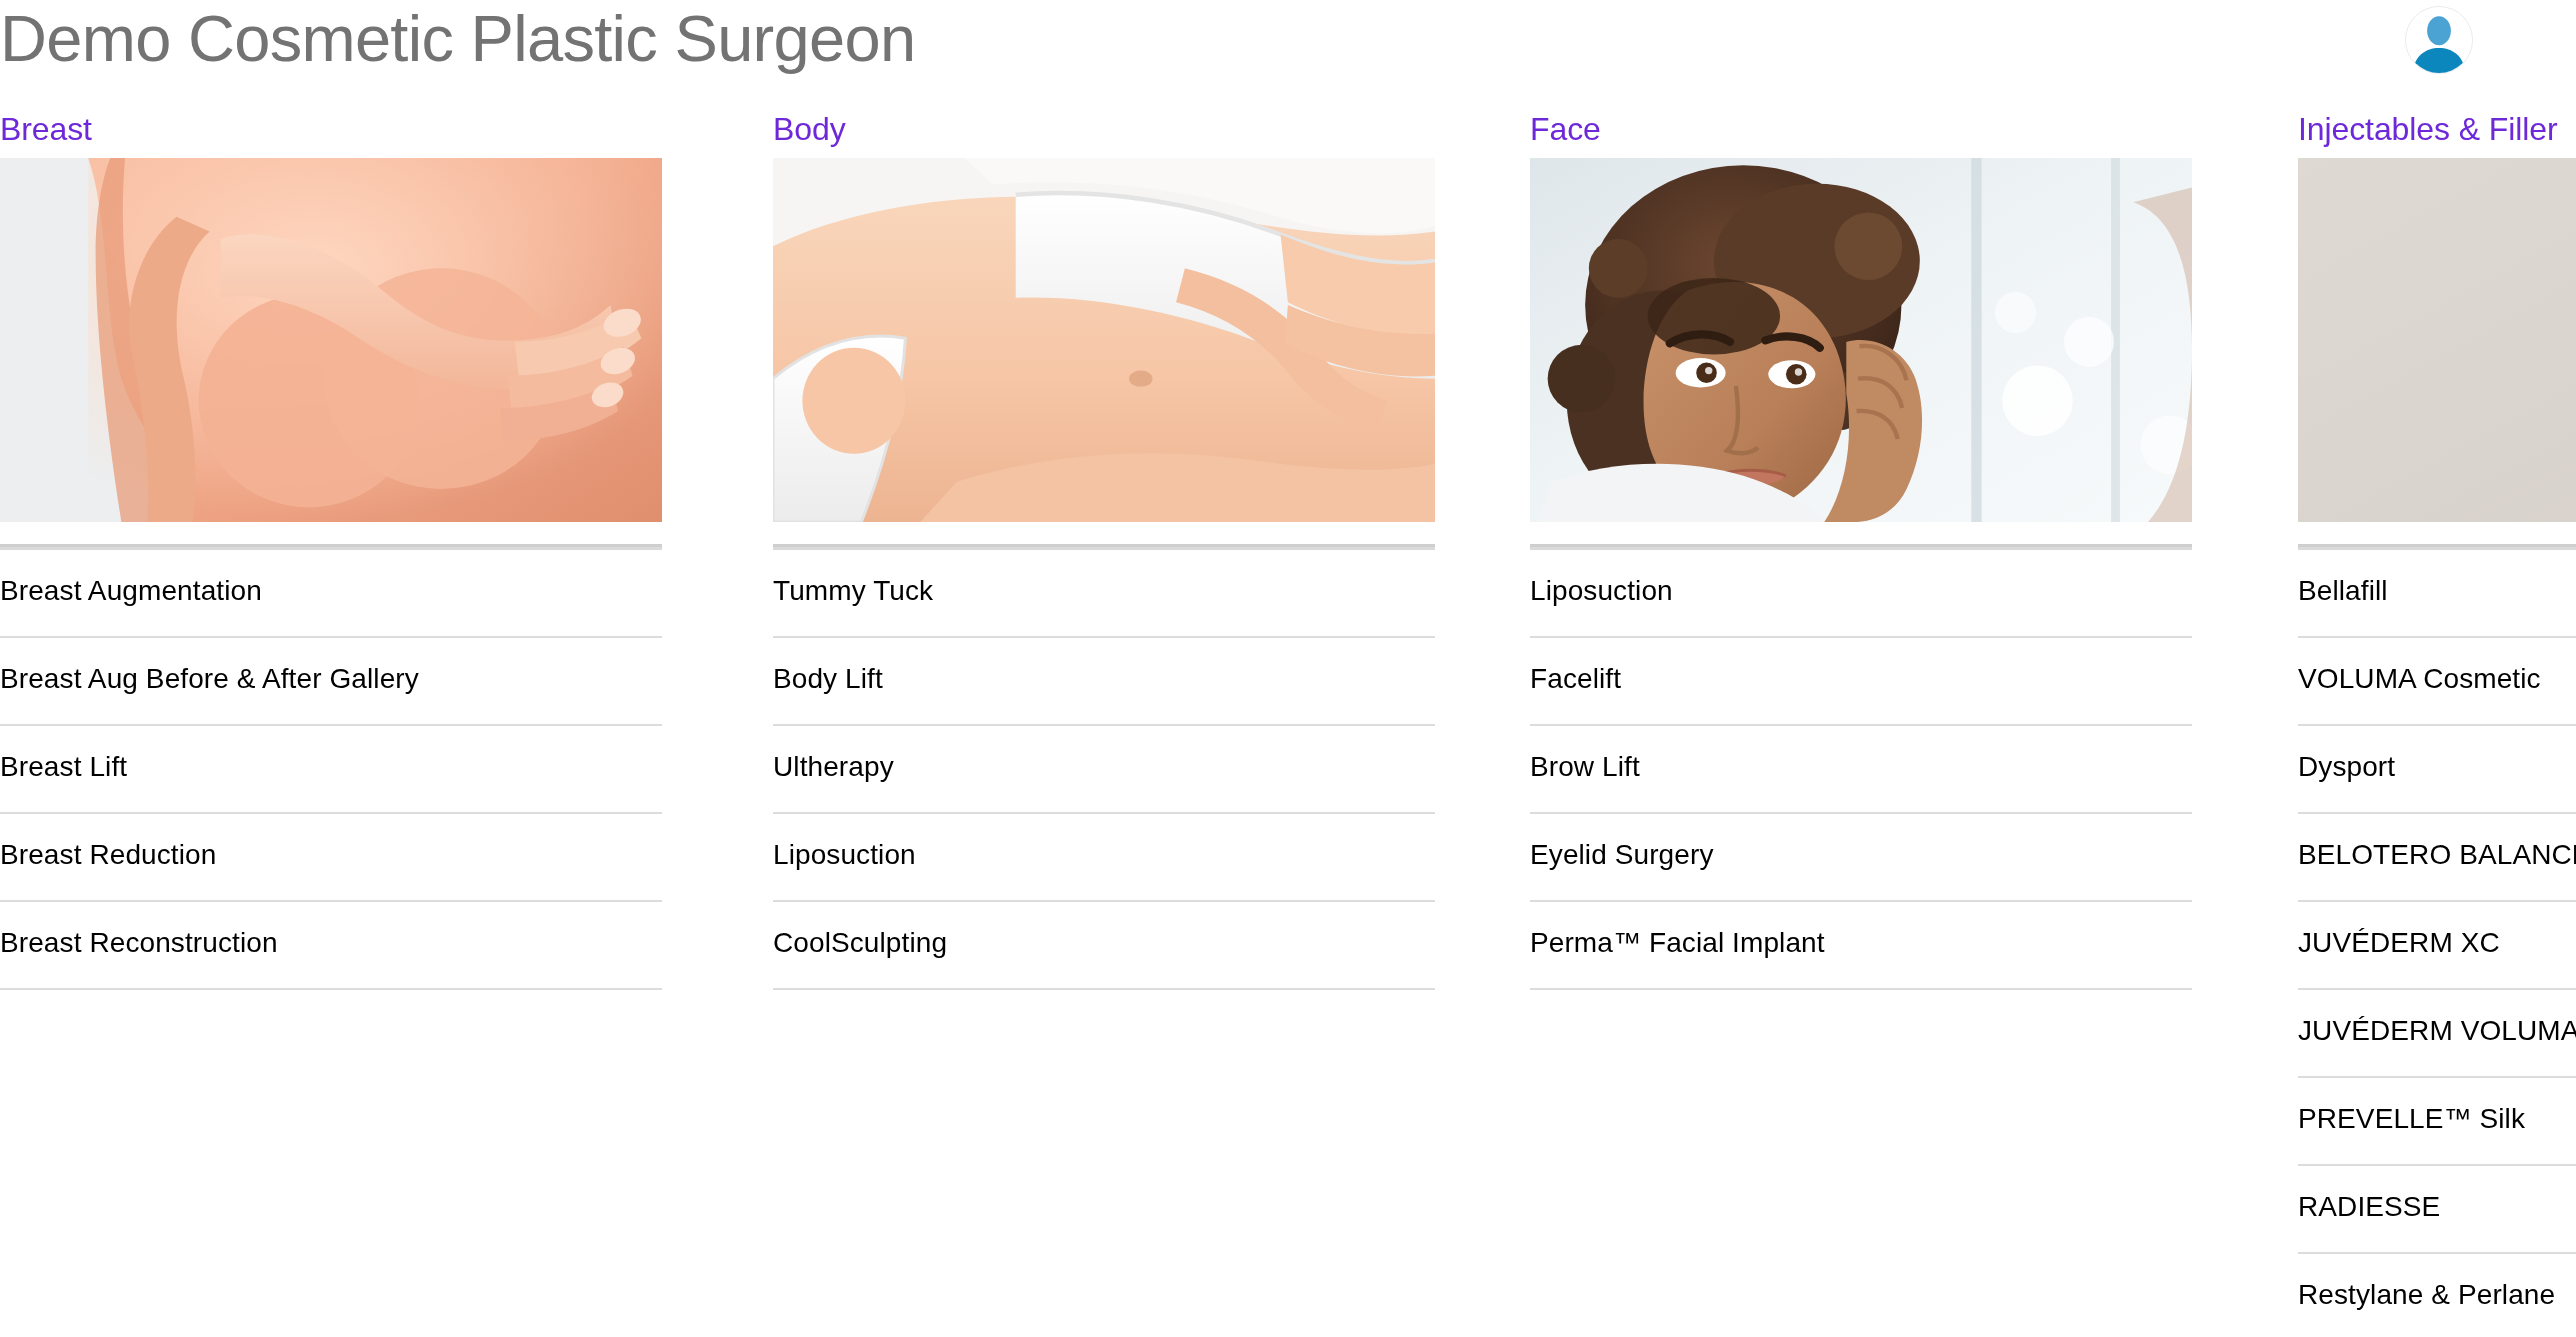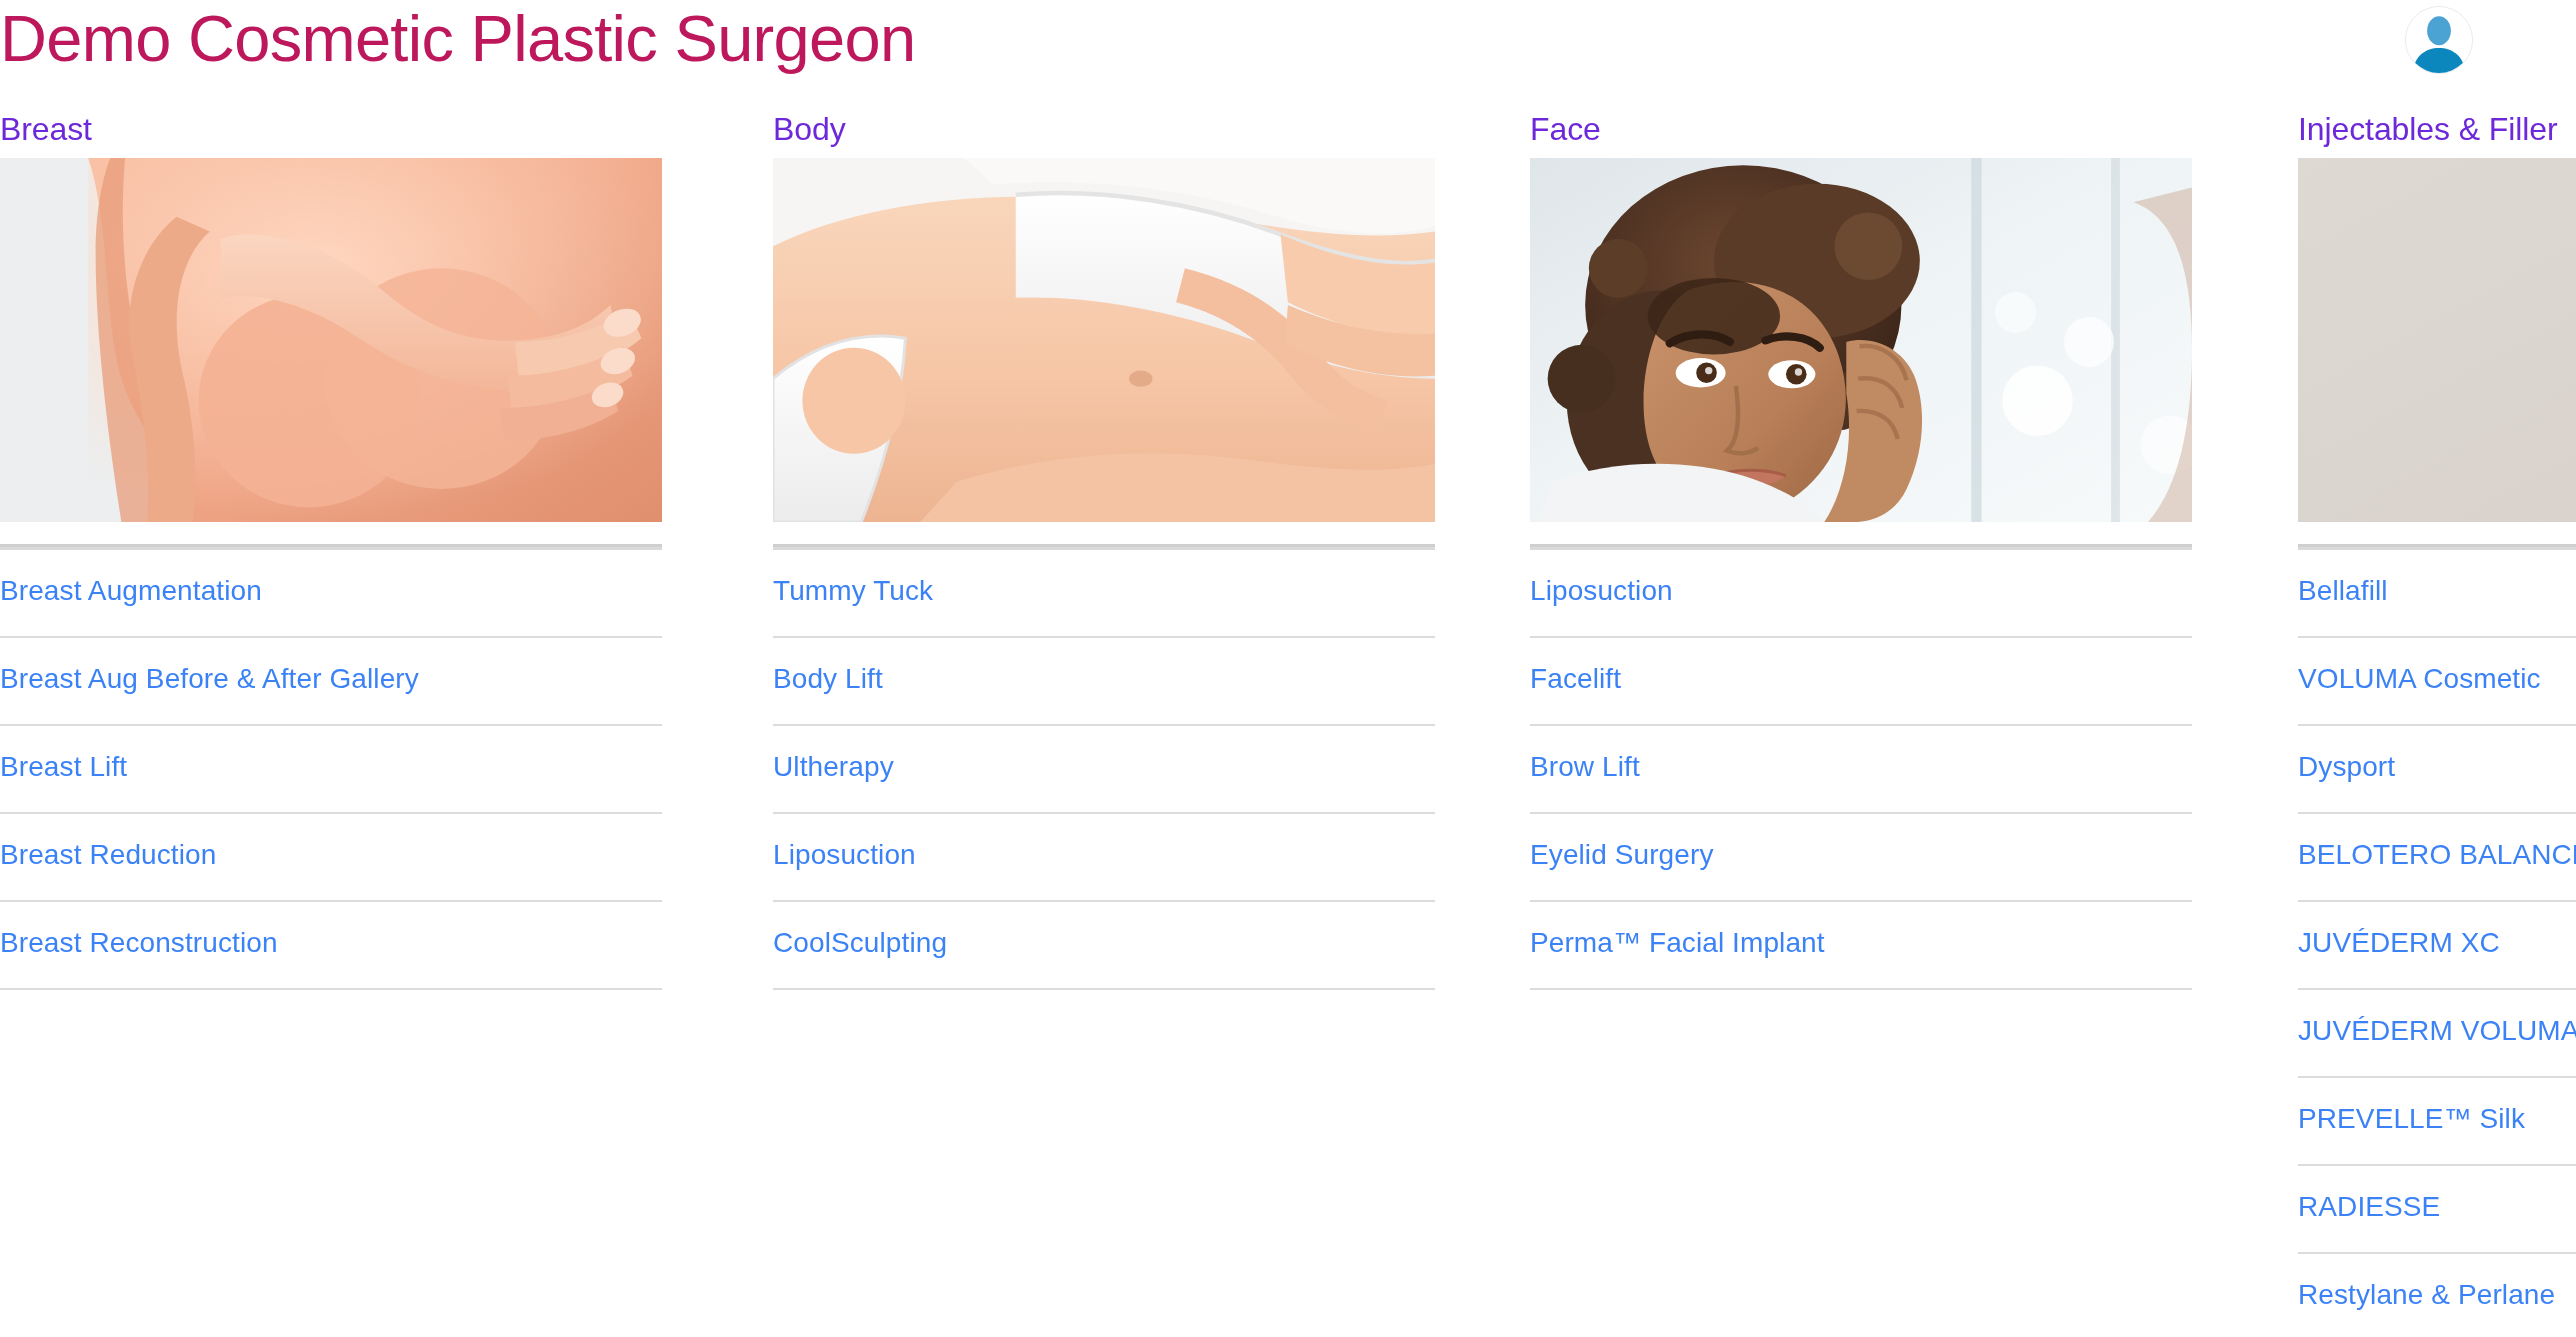--- a/index.html
+++ b/index.html
@@ -25,21 +25,21 @@
     width: 2576px;
     height: 112px;
   }
   .page-title {
     position: absolute;
     left: 0px;
     top: 4.4px;
     font-size: 65px;
     font-weight: 300;
     letter-spacing: -0.7px;
-    color: #be185d;
+    color: #737373;
     line-height: 1.08;
     white-space: nowrap;
     font-stretch: condensed;
   }
   .avatar {
     position: absolute;
     left: 2405px;
     top: 5.9px;
     width: 68px;
     height: 68px;
@@ -99,21 +99,21 @@
     position: relative;
     height: 88px;
     border-bottom: 2.2px solid #dcdcdc;
     display: flex;
     align-items: center;
   }
   .list-item:first-child { border-top: 0; }
   .item-link {
     font-size: 28px;
     font-weight: 400;
-    color: #3b82f6;
+    color: #000000;
     text-decoration: none;
     line-height: 1.2;
     white-space: nowrap;
     letter-spacing: 0.1px;
     display: inline-block;
     margin-top: -4.4px;
   }
 
   
 </style>

